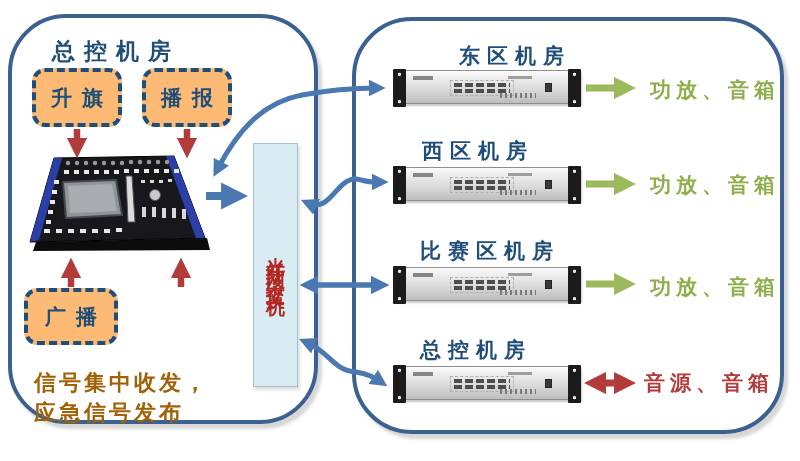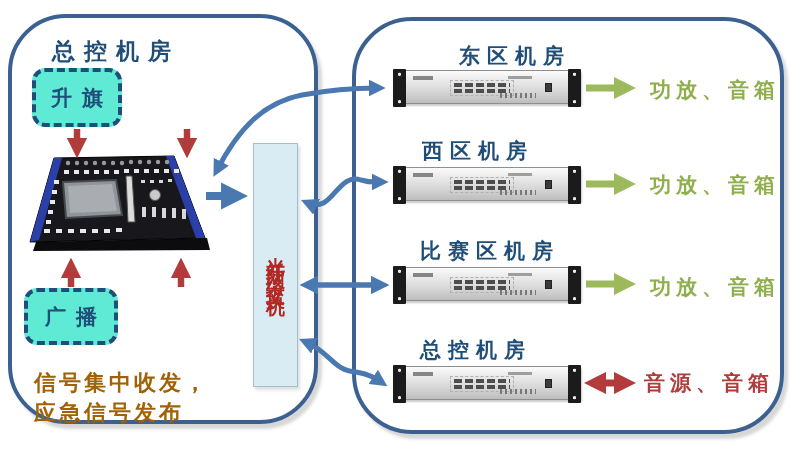--- a/index.html
+++ b/index.html
@@ -20,21 +20,21 @@
 
   
   .master-title {
     position:absolute; left:52px; top:36px; width:176px; text-align:left;
     font-size:23px; font-weight:bold; color:#1f4e79; letter-spacing:9px;
   }
   .dashed-box {
     position:absolute; border:4px dashed #1f4e79; border-radius:13px;
     display:flex; align-items:center; justify-content:center;
     font-size:21px; font-weight:bold; color:#1f4e79; letter-spacing:10px;
-    text-indent:10px; background:#5eead4;
+    text-indent:10px; background:#fdba74;
   }
   .db-flag      { left:32px;  top:68px;  width:90px; height:59px; }
   .db-announce  { left:142px; top:68px;  width:90px; height:59px; }
   .db-broadcast { left:24px;  top:288px; width:94px; height:57px; }
   .db-music     { left:134px; top:288px; width:94px; height:57px; }
 
   .note-text {
     position:absolute; left:34px; top:368px; width:250px; text-align:left;
     font-size:22px; font-weight:bold; color:#a16207; line-height:30px; letter-spacing:3px;
   }
@@ -103,20 +103,23 @@
 
 <div class="canvas">
 
   <div class="panel left"></div>
   <div class="panel right"></div>
 
   <div class="master-title">总控机房</div>
 
   <div class="dashed-box db-flag">
     <span>升旗</span>
+  </div>
+  <div class="dashed-box db-announce">
+    <span>播报</span>
   </div>
   <div class="dashed-box db-broadcast">
     <span>广播</span>
   </div>
 
   <svg class="console-svg" viewBox="0 0 195 105">
     <polygon points="12,90 183,86 186,98 9,99" fill="#0c0c0e"></polygon>
     <polygon points="30,6 150,4 181,86 6,90" fill="#17171c" stroke="#000" stroke-width="1"></polygon>
     <polygon points="30,6 38,6 15,88 6,90" fill="#2b3fa8"></polygon>
     <polygon points="142,4 150,4 181,86 172,86" fill="#2b3fa8"></polygon>

